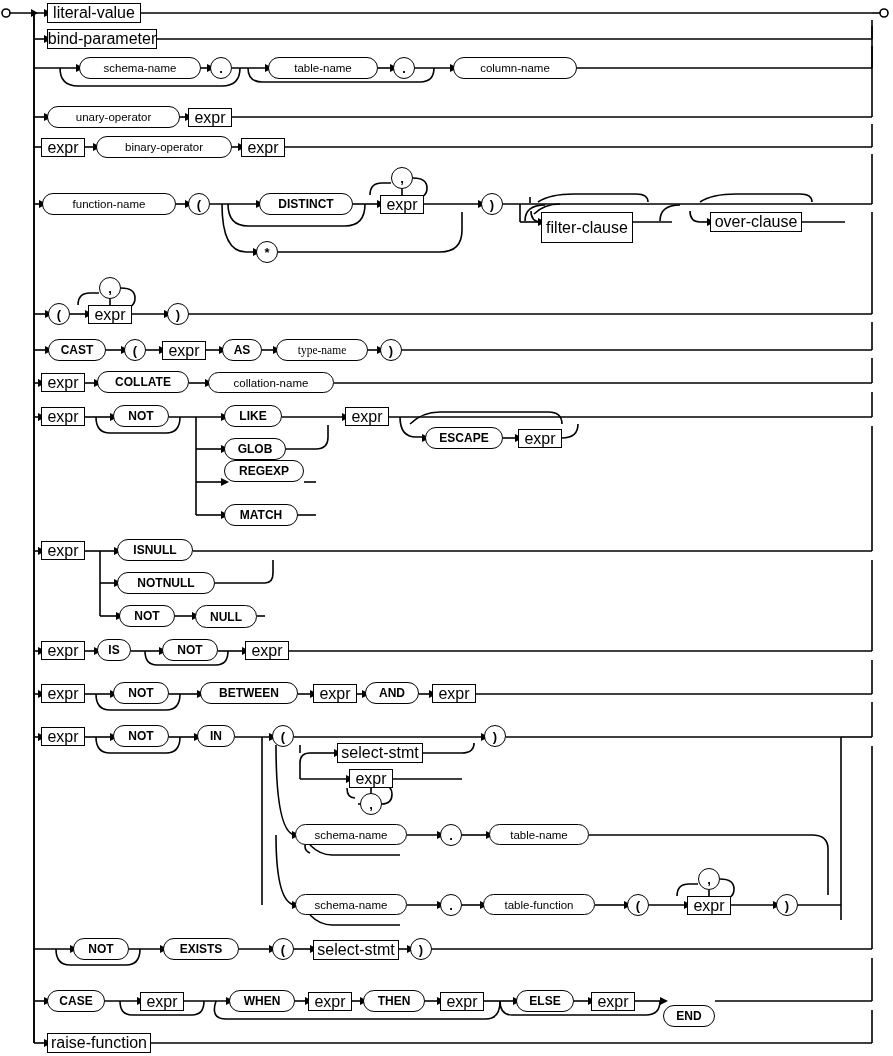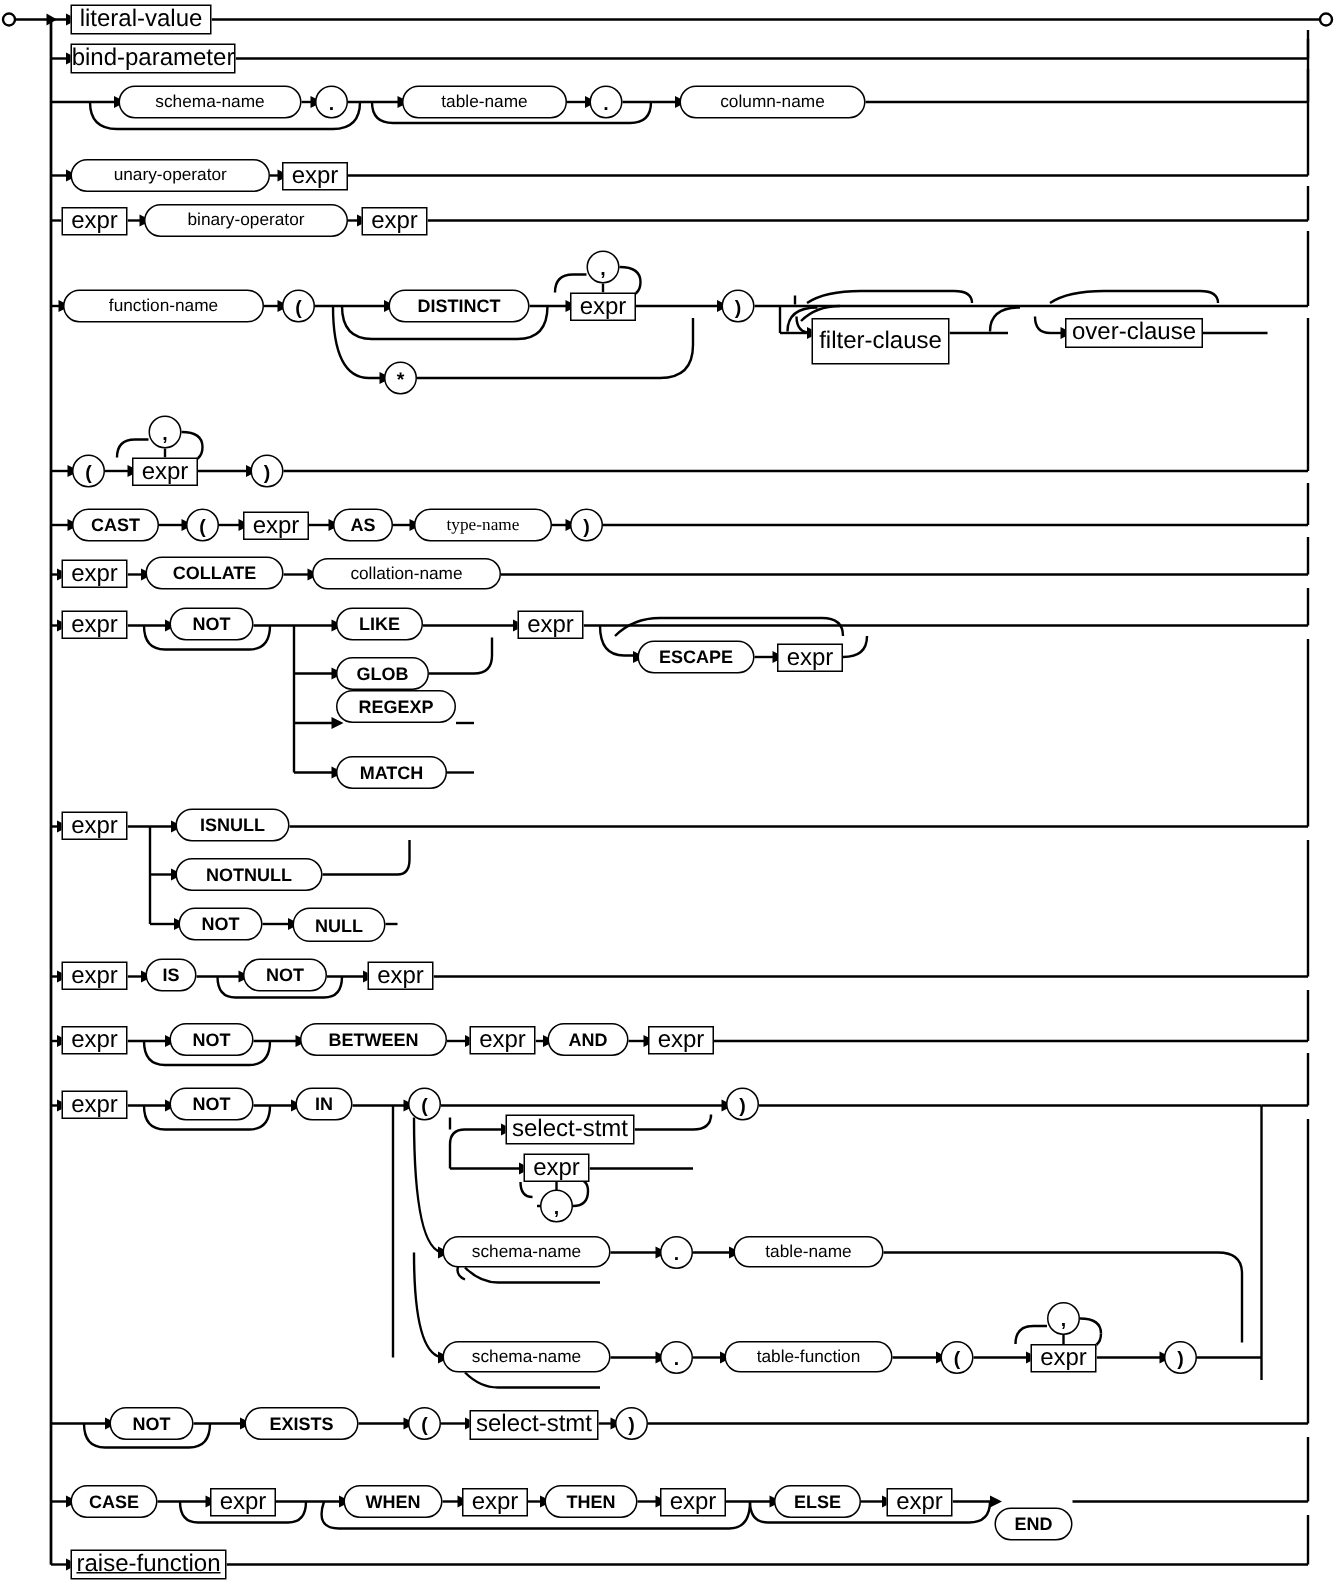--- a/index.html
+++ b/index.html
@@ -410,15 +410,15 @@
       <div class="node circ" style="left: 410px; top: 938px; width: 22px; height: 22px;">)</div>
       <div class="node kw" style="left: 47px; top: 990px; width: 58px; height: 22px;">CASE</div>
       <div class="node rect" style="left: 140px; top: 992px; width: 44px; height: 19px;">expr</div>
       <div class="node kw" style="left: 229px; top: 990px; width: 66px; height: 22px;">WHEN</div>
       <div class="node rect" style="left: 308px; top: 992px; width: 44px; height: 19px;">expr</div>
       <div class="node kw" style="left: 363px; top: 990px; width: 62px; height: 22px;">THEN</div>
       <div class="node rect" style="left: 440px; top: 992px; width: 44px; height: 19px;">expr</div>
       <div class="node kw" style="left: 516px; top: 990px; width: 58px; height: 22px;">ELSE</div>
       <div class="node rect" style="left: 591px; top: 992px; width: 44px; height: 19px;">expr</div>
       <div class="node kw" style="left: 663px; top: 990px; width: 52px; height: 22px; margin-top: 15px;">END</div>
-      <div class="node rect" style="left: 47px; top: 1033px; width: 104px; height: 20px; text-decoration: underline;">raise-function</div>
+      <div class="node rect" style="left: 47px; top: 1033px; width: 104px; height: 20px;">raise-function</div>
     </div>
 </div>
 
 </body></html>

